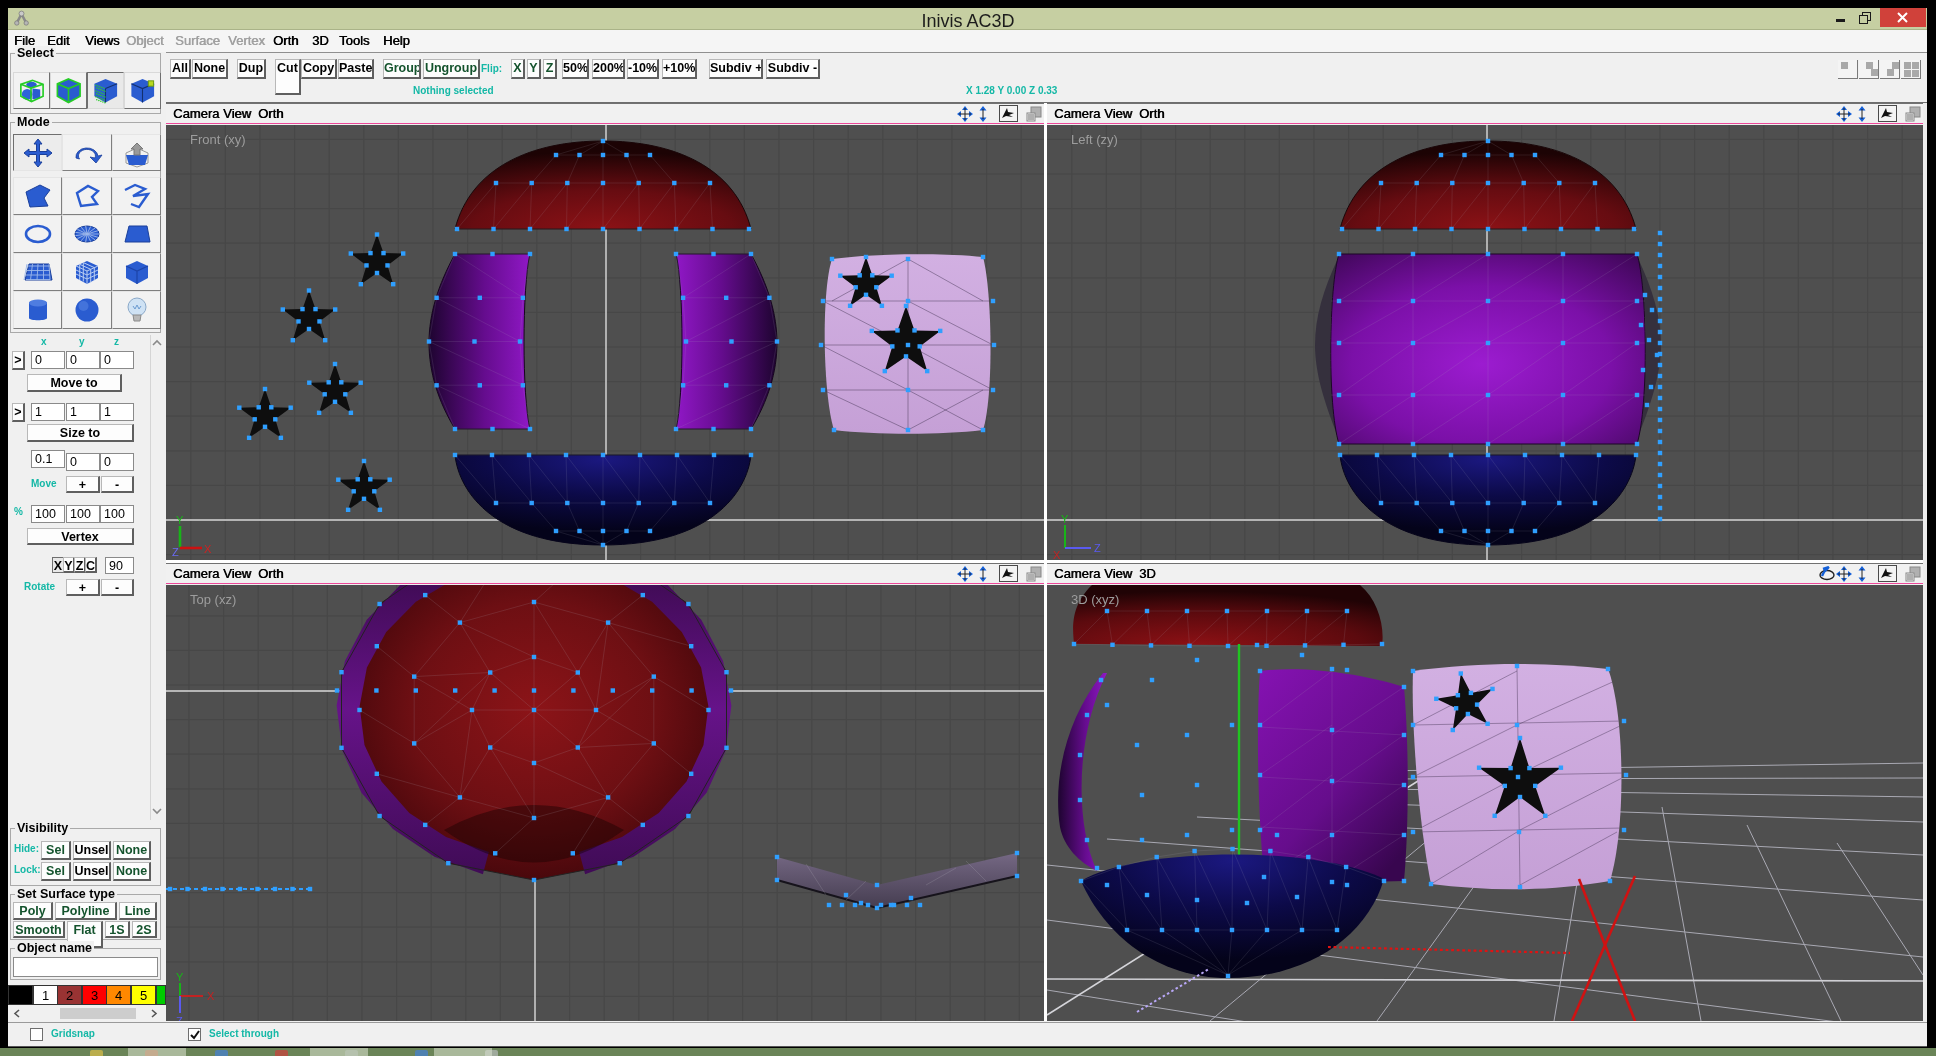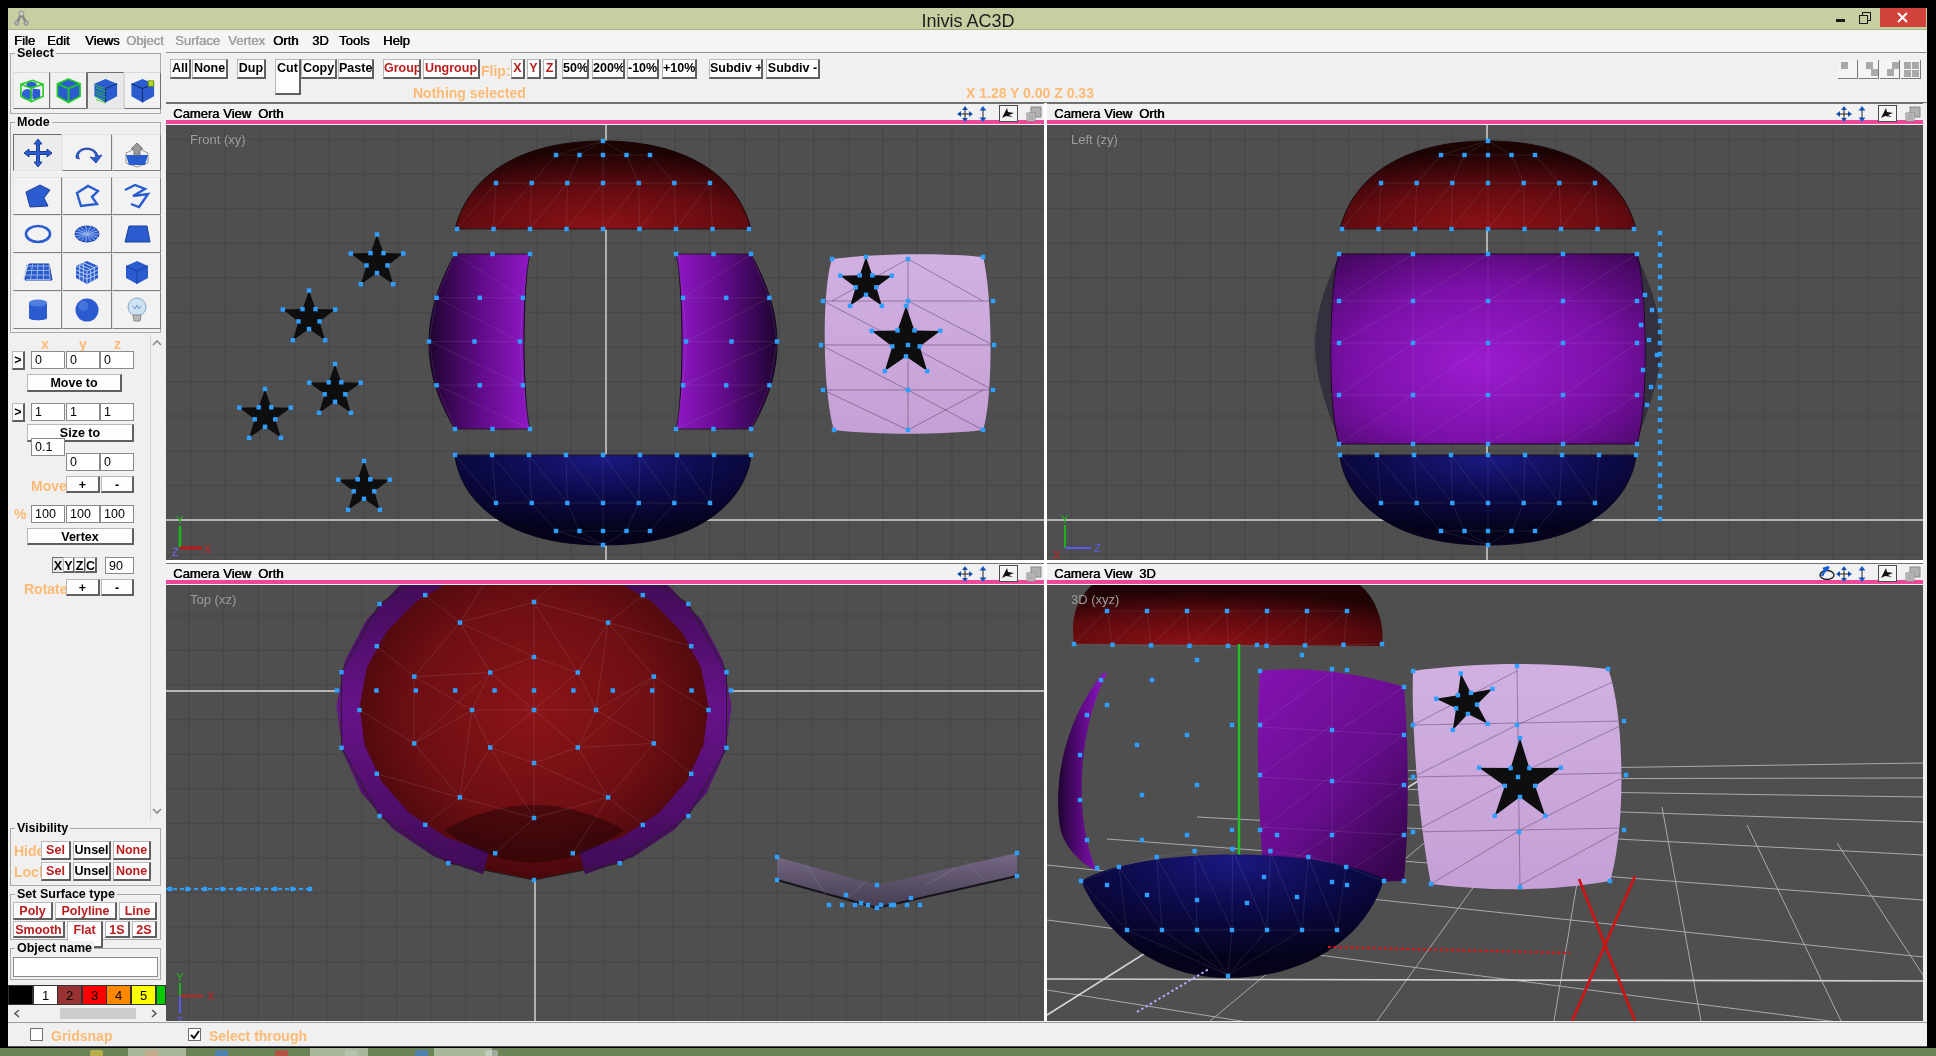--- a/index.html
+++ b/index.html
@@ -1,26 +1,26 @@
 <!DOCTYPE html>
 <html><head><meta charset="utf-8"><style>
 *{margin:0;padding:0;box-sizing:border-box}
 html,body{width:1936px;height:1056px;background:#000;overflow:hidden;font-family:"Liberation Sans",sans-serif}
 .a{position:absolute}
 .btn{position:absolute;background:#fdfdfd;border:1px solid #b8b8b8;border-right:2px solid #5f5f5f;border-bottom:2px solid #5f5f5f;font-size:12.5px;font-weight:bold;color:#000;text-align:center;line-height:17px;white-space:nowrap;overflow:hidden}
-.btn.g{color:#b91c1c}
+.btn.g{color:#14532d}
 .grp{position:absolute;border:1px solid #a9a9a9}
 .grp>span{position:absolute;top:-8px;left:4px;background:#f0f0f0;font-size:12.5px;font-weight:bold;padding:0 2px;line-height:14px;white-space:nowrap}
 .inp{position:absolute;background:#fff;border:1px solid #8a8a8a;font-size:12.5px;padding-left:3px;line-height:16px;color:#000}
 .mi{position:absolute;top:0;font-size:13px;color:#000;line-height:21px;text-shadow:.6px 0 0 currentColor}
 .mi.g{color:#a0a0a0}
-.hdr{position:absolute;background:#f1f1f1;border-top:1px solid #717171;border-bottom:4px solid #ec4899;font-size:13px;color:#000;text-shadow:.6px 0 0 #000}
+.hdr{position:absolute;background:#f1f1f1;border-top:1px solid #717171;border-bottom:1px solid #ec4899;font-size:13px;color:#000;text-shadow:.6px 0 0 #000}
 .hdr span{position:absolute;top:2px}
 .cb{position:absolute;width:13px;height:13px;background:#fff;border:1px solid #6e6e6e}
-.lbl{position:absolute;font-size:14px;font-weight:bold;color:#fdba74;white-space:nowrap}
+.lbl{position:absolute;font-size:10px;font-weight:bold;color:#14b8a6;white-space:nowrap}
 </style></head><body>
 
 <div class="a" style="left:8px;top:8px;width:1919px;height:1039px;background:#f0f0f0"></div>
 <div class="a" style="left:8px;top:8px;width:1919px;height:22px;background:#c6cfa2;border-bottom:1px solid #aab388"></div>
 <svg class="a" style="left:13px;top:10px" width="17" height="17" viewBox="0 0 17 17">
 <path d="M8.5 4 L4 12.5" stroke="#8a8a8a" stroke-width="2.6" stroke-linecap="round"></path>
 <path d="M8.5 4 L13 12.5" stroke="#8a8a8a" stroke-width="2.6" stroke-linecap="round"></path>
 <circle cx="8.5" cy="3.6" r="2.5" fill="#c9c9c9" stroke="#777" stroke-width=".7"></circle>
 <circle cx="3.8" cy="13" r="2.2" fill="#b5b5b5" stroke="#777" stroke-width=".7"></circle>
 <circle cx="13.2" cy="13" r="2.2" fill="#b5b5b5" stroke="#777" stroke-width=".7"></circle>
@@ -237,21 +237,21 @@
 <div class="btn" style="left:12px;top:351px;width:13px;height:19px">&gt;</div>
 <div class="inp" style="left:31px;top:351px;width:34px;height:18px">0</div>
 <div class="inp" style="left:66px;top:351px;width:34px;height:18px">0</div>
 <div class="inp" style="left:100px;top:351px;width:34px;height:18px">0</div>
 <div class="btn" style="left:27px;top:374px;width:95px;height:18px">Move to</div>
 <div class="btn" style="left:12px;top:403px;width:13px;height:19px">&gt;</div>
 <div class="inp" style="left:31px;top:403px;width:34px;height:18px">1</div>
 <div class="inp" style="left:66px;top:403px;width:34px;height:18px">1</div>
 <div class="inp" style="left:100px;top:403px;width:34px;height:18px">1</div>
 <div class="btn" style="left:27px;top:424px;width:107px;height:18px">Size to</div>
-<div class="inp" style="left:31px;top:438px;width:34px;height:18px">0.1</div>
+<div class="inp" style="left:31px;top:450px;width:34px;height:18px">0.1</div>
 <div class="inp" style="left:66px;top:453px;width:34px;height:18px">0</div>
 <div class="inp" style="left:100px;top:453px;width:34px;height:18px">0</div>
 <div class="lbl" style="left:31px;top:478px">Move</div>
 <div class="btn" style="left:66px;top:476px;width:34px;height:17px">+</div>
 <div class="btn" style="left:101px;top:476px;width:33px;height:17px">-</div>
 <div class="lbl" style="left:14px;top:506px">%</div>
 <div class="inp" style="left:31px;top:505px;width:34px;height:18px">100</div>
 <div class="inp" style="left:66px;top:505px;width:34px;height:18px">100</div>
 <div class="inp" style="left:100px;top:505px;width:34px;height:18px">100</div>
 <div class="btn" style="left:27px;top:528px;width:107px;height:17px">Vertex</div>

